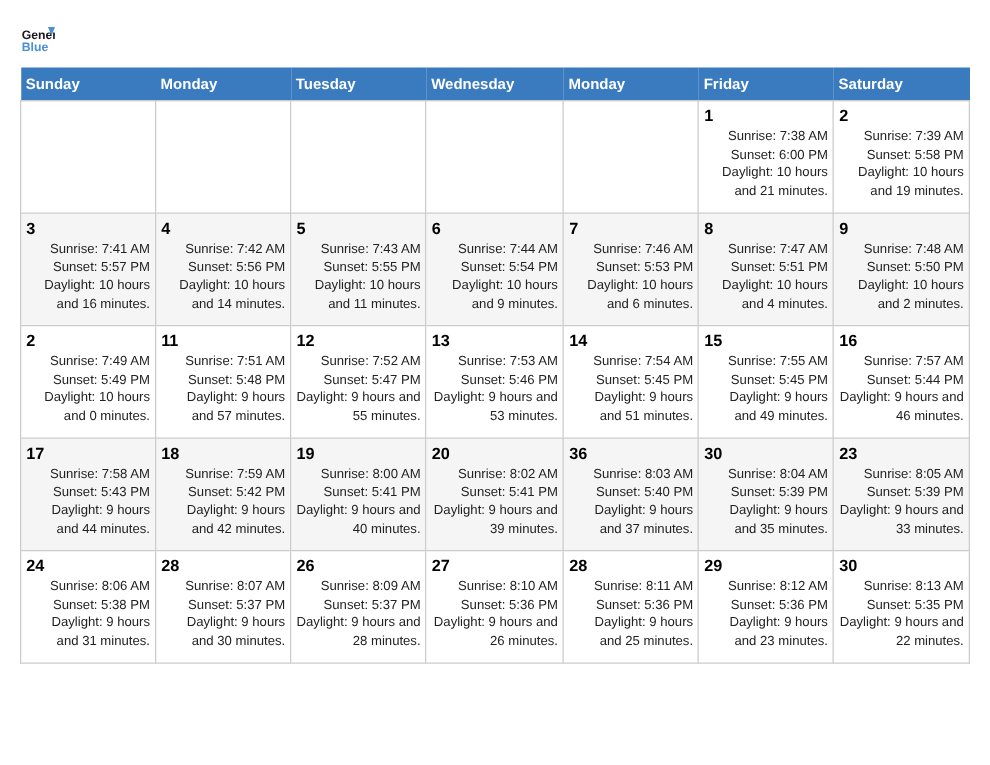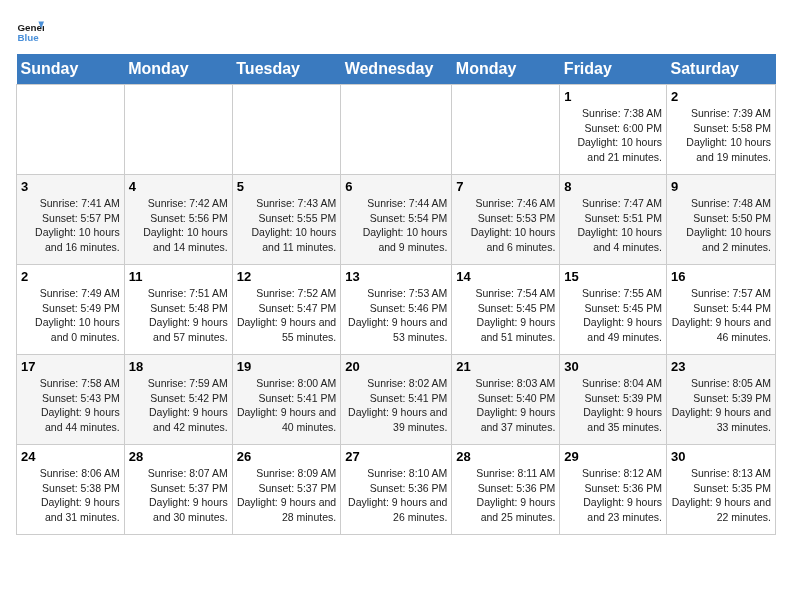--- a/index.html
+++ b/index.html
@@ -40,21 +40,21 @@
     table {
       width: 100%;
       border-collapse: collapse;
       font-size: 11px;
     }
     thead th {
       background: #3a7abf;
       color: #fff;
       padding: 6px 4px;
       text-align: left;
-      font-size: 16px;
+      font-size: 12px;
       font-weight: bold;
     }
     tbody td {
       border: 1px solid #ccc;
       vertical-align: top;
       padding: 4px;
       width: 113px;
       height: 90px;
     }
     tbody tr:nth-child(odd) td {
@@ -194,21 +194,21 @@
         </td>
         <td>
           <div class="day-num">19</div>
           <div class="day-info">Sunrise: 8:00 AM<br>Sunset: 5:41 PM<br>Daylight: 9 hours and 40 minutes.</div>
         </td>
         <td>
           <div class="day-num">20</div>
           <div class="day-info">Sunrise: 8:02 AM<br>Sunset: 5:41 PM<br>Daylight: 9 hours and 39 minutes.</div>
         </td>
         <td>
-          <div class="day-num">21</div>
+          <div class="day-num">36</div>
           <div class="day-info">Sunrise: 8:03 AM<br>Sunset: 5:40 PM<br>Daylight: 9 hours and 37 minutes.</div>
         </td>
         <td>
           <div class="day-num">30</div>
           <div class="day-info">Sunrise: 8:04 AM<br>Sunset: 5:39 PM<br>Daylight: 9 hours and 35 minutes.</div>
         </td>
         <td>
           <div class="day-num">23</div>
           <div class="day-info">Sunrise: 8:05 AM<br>Sunset: 5:39 PM<br>Daylight: 9 hours and 33 minutes.</div>
         </td>

